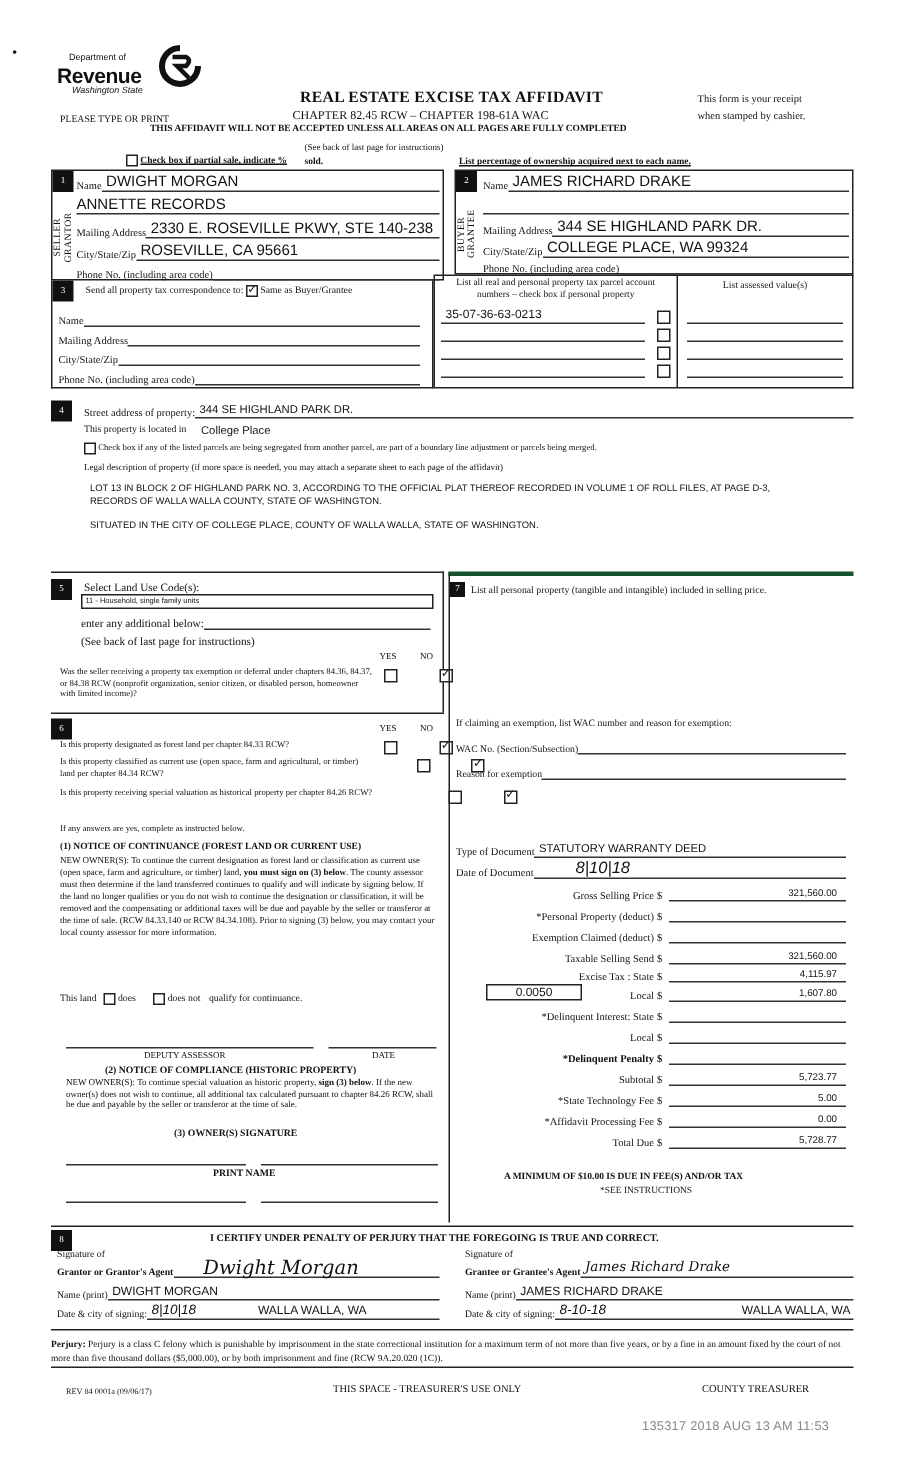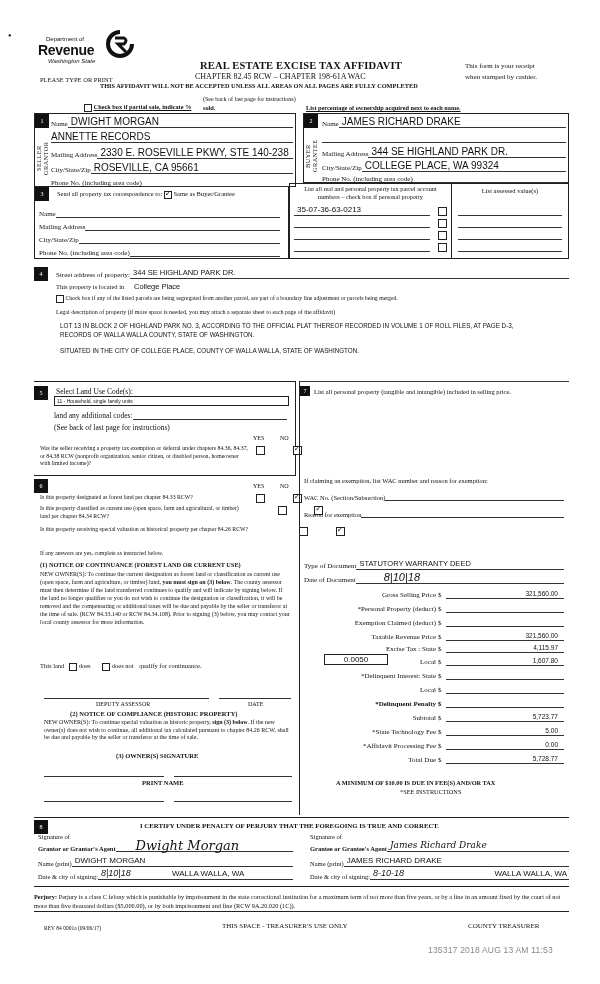--- a/index.html
+++ b/index.html
@@ -172,21 +172,21 @@
   <div class="abs" style="left:22px;top:46px;font-size:6px;white-space:nowrap;">Legal description of property (if more space is needed, you may attach a separate sheet to each page of the affidavit)</div>
   <div class="abs sans" style="left:26px;top:58px;width:460px;font-size:6.3px;line-height:9px;">LOT 13 IN BLOCK 2 OF HIGHLAND PARK NO. 3, ACCORDING TO THE OFFICIAL PLAT THEREOF RECORDED IN VOLUME 1 OF ROLL FILES, AT PAGE D-3, RECORDS OF WALLA WALLA COUNTY, STATE OF WASHINGTON.</div>
   <div class="abs sans" style="left:26px;top:84px;font-size:6.3px;">SITUATED IN THE CITY OF COLLEGE PLACE, COUNTY OF WALLA WALLA, STATE OF WASHINGTON.</div>
 </div>
 
 <div class="abs box" style="left:34px;top:381px;width:262px;height:94px;border-left:none;border-bottom:none;">
   <div class="num abs" style="left:0;top:4px;">5</div>
   <div class="abs" style="left:22px;top:5px;font-size:7.5px;">Select Land Use Code(s):</div>
   <div class="abs box sans" style="left:20px;top:14px;width:235px;height:10px;font-size:5px;padding-left:2px;line-height:9px;">11 - Household, single family units</div>
   <div class="abs row" style="left:20px;top:27px;width:233px;">
-    <span class="lbl" style="font-size:7.5px;">land any additional codes:</span>
+    <span class="lbl" style="font-size:7.5px;">enter any additional below:</span>
     <span class="fill"></span>
   </div>
   <div class="abs" style="left:20px;top:41px;font-size:7.5px;">(See back of last page for instructions)</div>
   <div class="abs" style="left:219px;top:53px;font-size:6px;">YES</div>
   <div class="abs" style="left:246px;top:53px;font-size:6px;">NO</div>
   <div class="abs" style="left:6px;top:63px;width:210px;font-size:5.8px;line-height:7.5px;">Was the seller receiving a property tax exemption or deferral under chapters 84.36, 84.37, or 84.38 RCW (nonprofit organization, senior citizen, or disabled person, homeowner with limited income)?</div>
   <span class="abs cb" style="left:222px;top:64px;width:9px;height:9px;"></span>
   <span class="abs cb checked" style="left:248px;top:64px;width:9px;height:9px;"></span>
 </div>
 
@@ -225,21 +225,21 @@
   <div class="abs b" style="left:36px;top:234px;font-size:6.5px;">(2) NOTICE OF COMPLIANCE (HISTORIC PROPERTY)</div>
   <div class="abs" style="left:10px;top:243px;width:250px;font-size:6px;line-height:7.5px;"><span>NEW OWNER(S): To continue special valuation as historic property,</span> <b>sign (3) below</b><span>. If the new owner(s) does not wish to continue, all additional tax calculated pursuant to chapter 84.26 RCW, shall be due and payable by the seller or transferor at the time of sale.</span></div>
   <div class="abs b" style="left:82px;top:276px;font-size:6.5px;">(3)  OWNER(S) SIGNATURE</div>
   <div class="abs line" style="left:10px;top:300px;width:120px;"></div>
   <div class="abs line" style="left:140px;top:300px;width:118px;"></div>
   <div class="abs b" style="left:108px;top:303px;font-size:6.5px;">PRINT NAME</div>
   <div class="abs line" style="left:10px;top:325px;width:120px;"></div>
   <div class="abs line" style="left:140px;top:325px;width:118px;"></div>
 </div>
 
-<div class="abs" style="left:299px;top:381px;width:270px;height:434px;border-left:1px solid #222;border-top:1px solid #14532d;">
+<div class="abs" style="left:299px;top:381px;width:270px;height:434px;border-left:1px solid #222;border-top:3px solid #14532d;">
   <div class="num abs" style="left:0;top:4px;width:10px;height:10px;">7</div>
   <div class="abs" style="left:14px;top:5px;width:250px;font-size:6.5px;line-height:10px;text-indent:0;">List all  personal property (tangible and intangible) included in selling price.</div>
   <div class="abs" style="left:4px;top:95px;font-size:6.5px;white-space:nowrap;">If claiming an exemption, list WAC number and reason for exemption:</div>
   <div class="abs row" style="left:4px;top:108px;width:260px;">
     <span class="lbl" style="font-size:6.5px;">WAC No. (Section/Subsection)</span>
     <span class="fill"></span>
   </div>
   <div class="abs row" style="left:4px;top:125px;width:260px;">
     <span class="lbl" style="font-size:6.5px;">Reason for exemption</span>
     <span class="fill"></span>
@@ -264,21 +264,21 @@
         <span class="lbl rt" style="width:136px;">*Personal Property (deduct)</span>
         <span class="lbl" style="width:10px;padding-left:2px;">$</span>
         <span class="money"></span>
       </div>
     <div class="row" style="height:14px;">
         <span class="lbl rt" style="width:136px;">Exemption Claimed (deduct)</span>
         <span class="lbl" style="width:10px;padding-left:2px;">$</span>
         <span class="money"></span>
       </div>
     <div class="row" style="height:14px;">
-        <span class="lbl rt" style="width:136px;">Taxable Revenue Price</span>
+        <span class="lbl rt" style="width:136px;">Taxable Selling Send</span>
         <span class="lbl" style="width:10px;padding-left:2px;">$</span>
         <span class="money">321,560.00</span>
       </div>
     <div class="row" style="height:12px;">
         <span class="lbl rt" style="width:136px;">Excise Tax : State</span>
         <span class="lbl" style="width:10px;padding-left:2px;">$</span>
         <span class="money">4,115.97</span>
       </div>
     <div class="row" style="height:13px;position:relative;">
       <span class="abs box sans" style="left:24px;top:1px;width:64px;height:11px;font-size:8px;text-align:center;line-height:10px;">0.0050</span>

